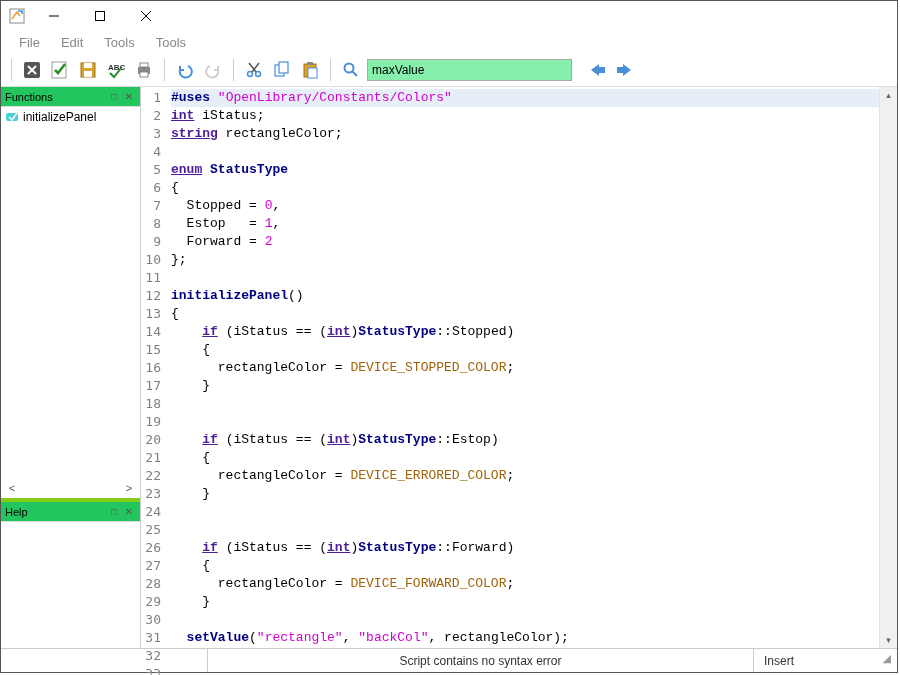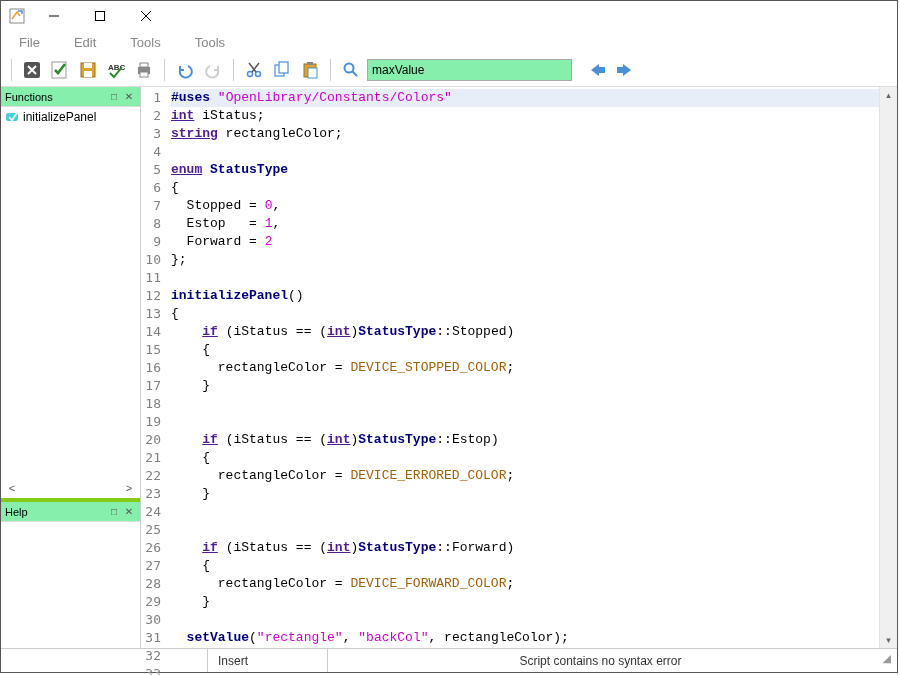--- a/index.html
+++ b/index.html
@@ -4,34 +4,34 @@
 <style>
 * { box-sizing: border-box; margin: 0; padding: 0; }
 body { font-family: "Segoe UI", Tahoma, sans-serif; font-size: 12px; background: #fff; width: 900px; height: 675px; overflow: hidden; position: relative; }
 .window { border: 1px solid #555; width: 898px; height: 673px; display: flex; flex-direction: column; background: #fff; }
 .titlebar { height: 30px; display: flex; align-items: center; padding: 0 0 0 8px; background: #fff; }
 .app-ico { width: 16px; height: 16px; margin-right: 6px; display: inline-flex; align-items: center; justify-content: center; }
 .title-text { font-size: 12px; flex: 1; color: #000; }
 .winbtns { display: flex; align-items: center; height: 100%; }
 .winbtn { width: 46px; height: 28px; display: flex; align-items: center; justify-content: center; color: #000; }
 .winbtn svg { pointer-events: none; }
-.menubar { height: 22px; display: flex; align-items: center; padding: 0 8px; gap: 14px; color: #888; font-size: 13px; }
+.menubar { height: 22px; display: flex; align-items: center; padding: 0 8px; gap: 1px; color: #888; font-size: 13px; }
 .menuitem { padding: 2px 10px; }
 .toolbar { height: 34px; display: flex; align-items: center; padding: 0 6px; gap: 4px; border-bottom: 1px solid #ddd; }
 .sep { width: 1px; height: 22px; background: #ccc; margin: 0 4px; }
 .tbtn { width: 24px; height: 24px; display: flex; align-items: center; justify-content: center; border-radius: 2px; }
 .tbtn.disabled { opacity: 0.4; }
 .search-field { width: 205px; height: 22px; border: 1px solid #a9a9a9; font-size: 12px; padding: 1px 4px; background: #86efac; }
 .nav-arrows { display: flex; gap: 6px; margin-left: 10px; }
 .arrow-btn { width: 22px; height: 20px; display:flex; align-items:center; justify-content:center; }
 
 .body-row { flex: 1; display: flex; min-height: 0; }
 .left-col { width: 140px; display: flex; flex-direction: column; border-right: 1px solid #ccc; }
 .panel { display: flex; flex-direction: column; }
-.panel-hdr { height: 20px; background: #86efac; border-bottom: 1px solid #ddd; display: flex; align-items: center; padding: 0 4px; font-size: 11px; }
+.panel-hdr { height: 20px; background: #22c55e; border-bottom: 1px solid #ddd; display: flex; align-items: center; padding: 0 4px; font-size: 11px; }
 .panel-hdr .title { flex: 1; }
 .panel-hdr .ctl { width: 14px; height: 14px; display: flex; align-items: center; justify-content: center; font-size: 10px; color: #555; margin-left: 1px; }
 .functions-body { flex: 1; overflow: hidden; position: relative; padding: 2px; background: #fff; }
 .fn-item { display: flex; align-items: center; gap: 4px; padding: 1px 2px; font-size: 12px; }
 .fn-ico { width: 14px; height: 14px; }
 .scroll-stub { position: absolute; bottom: 2px; left: 4px; right: 4px; height: 16px; display: flex; align-items: center; justify-content: space-between; font-size: 11px; color: #555; }
 .scroll-stub .ch { width: 14px; text-align: center; }
 .help-panel { height: 150px; border-top: 4px solid #84cc16; }
 
 .editor { flex: 1; display: flex; min-height: 0; background: #fff; position: relative; }
@@ -256,18 +256,18 @@
       <div class="code" id="code"><div class="line hl-line"><span class="k-navy">#uses</span><span> </span><span class="k-str">"OpenLibrary/Constants/Colors"</span></div><div class="line"><span class="k-blue">int</span><span> iStatus;</span></div><div class="line"><span class="k-blue">string</span><span> rectangleColor;</span></div><div class="line"></div><div class="line"><span class="k-blue">enum</span><span> </span><span class="k-navy">StatusType</span></div><div class="line"><span>{</span></div><div class="line"><span>  Stopped = </span><span class="k-num">0</span><span>,</span></div><div class="line"><span>  Estop   = </span><span class="k-num">1</span><span>,</span></div><div class="line"><span>  Forward = </span><span class="k-num">2</span></div><div class="line"><span>};</span></div><div class="line"></div><div class="line"><span class="k-navy">initializePanel</span><span>()</span></div><div class="line"><span>{</span></div><div class="line"><span>    </span><span class="k-blue">if</span><span> (iStatus == (</span><span class="k-blue">int</span><span>)</span><span class="k-navy">StatusType</span><span>::Stopped)</span></div><div class="line"><span>    {</span></div><div class="line"><span>      rectangleColor = </span><span class="k-magenta">DEVICE_STOPPED_COLOR</span><span>;</span></div><div class="line"><span>    }</span></div><div class="line"></div><div class="line"></div><div class="line"><span>    </span><span class="k-blue">if</span><span> (iStatus == (</span><span class="k-blue">int</span><span>)</span><span class="k-navy">StatusType</span><span>::Estop)</span></div><div class="line"><span>    {</span></div><div class="line"><span>      rectangleColor = </span><span class="k-magenta">DEVICE_ERRORED_COLOR</span><span>;</span></div><div class="line"><span>    }</span></div><div class="line"></div><div class="line"></div><div class="line"><span>    </span><span class="k-blue">if</span><span> (iStatus == (</span><span class="k-blue">int</span><span>)</span><span class="k-navy">StatusType</span><span>::Forward)</span></div><div class="line"><span>    {</span></div><div class="line"><span>      rectangleColor = </span><span class="k-magenta">DEVICE_FORWARD_COLOR</span><span>;</span></div><div class="line"><span>    }</span></div><div class="line"></div><div class="line"><span>  </span><span class="k-navy">setValue</span><span>(</span><span class="k-str">"rectangle"</span><span>, </span><span class="k-str">"backCol"</span><span>, rectangleColor);</span></div><div class="line"></div></div>
       <div class="vscroll">
         <div class="ar up">▴</div>
         <div class="ar down">▾</div>
       </div>
     </div>
   </div>
 
   <div class="statusbar">
     <div class="cell" style="width:200px;"></div>
+    <div class="cell spacer" style="justify-content:center;">Script contains no syntax error</div>
     <div class="cell" style="width:120px;">Insert</div>
-    <div class="cell spacer" style="justify-content:center;">Script contains no syntax error</div>
     <div class="resize-grip">◢</div>
   </div>
 
 </div>
 
 </body></html>

